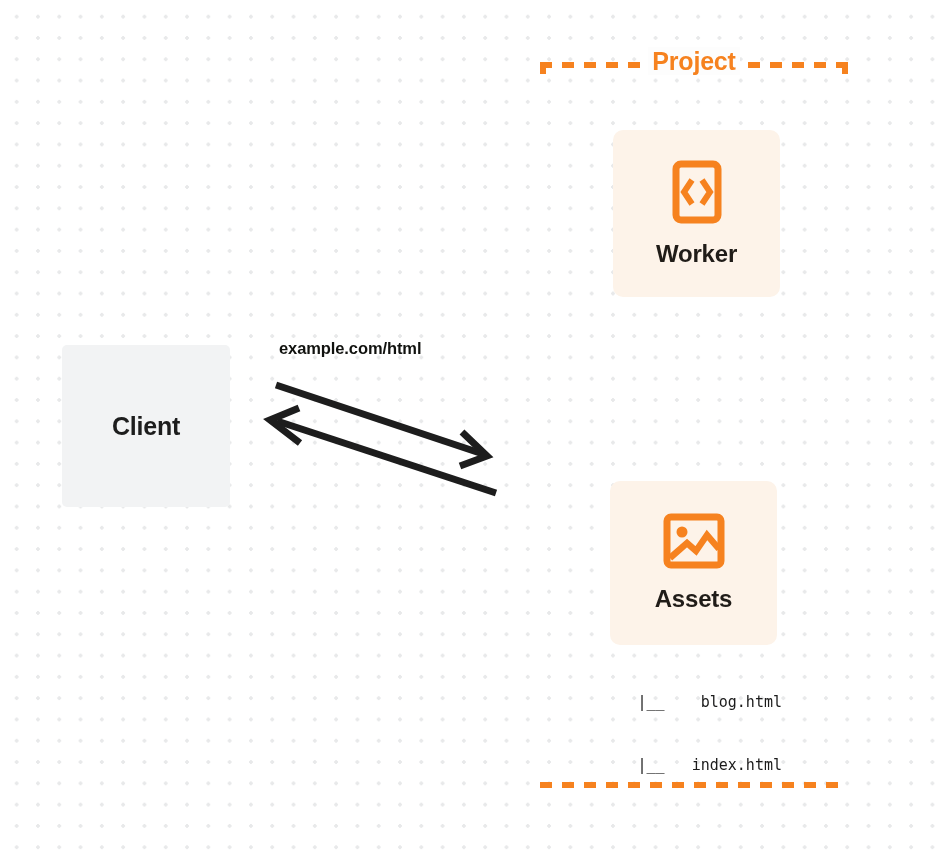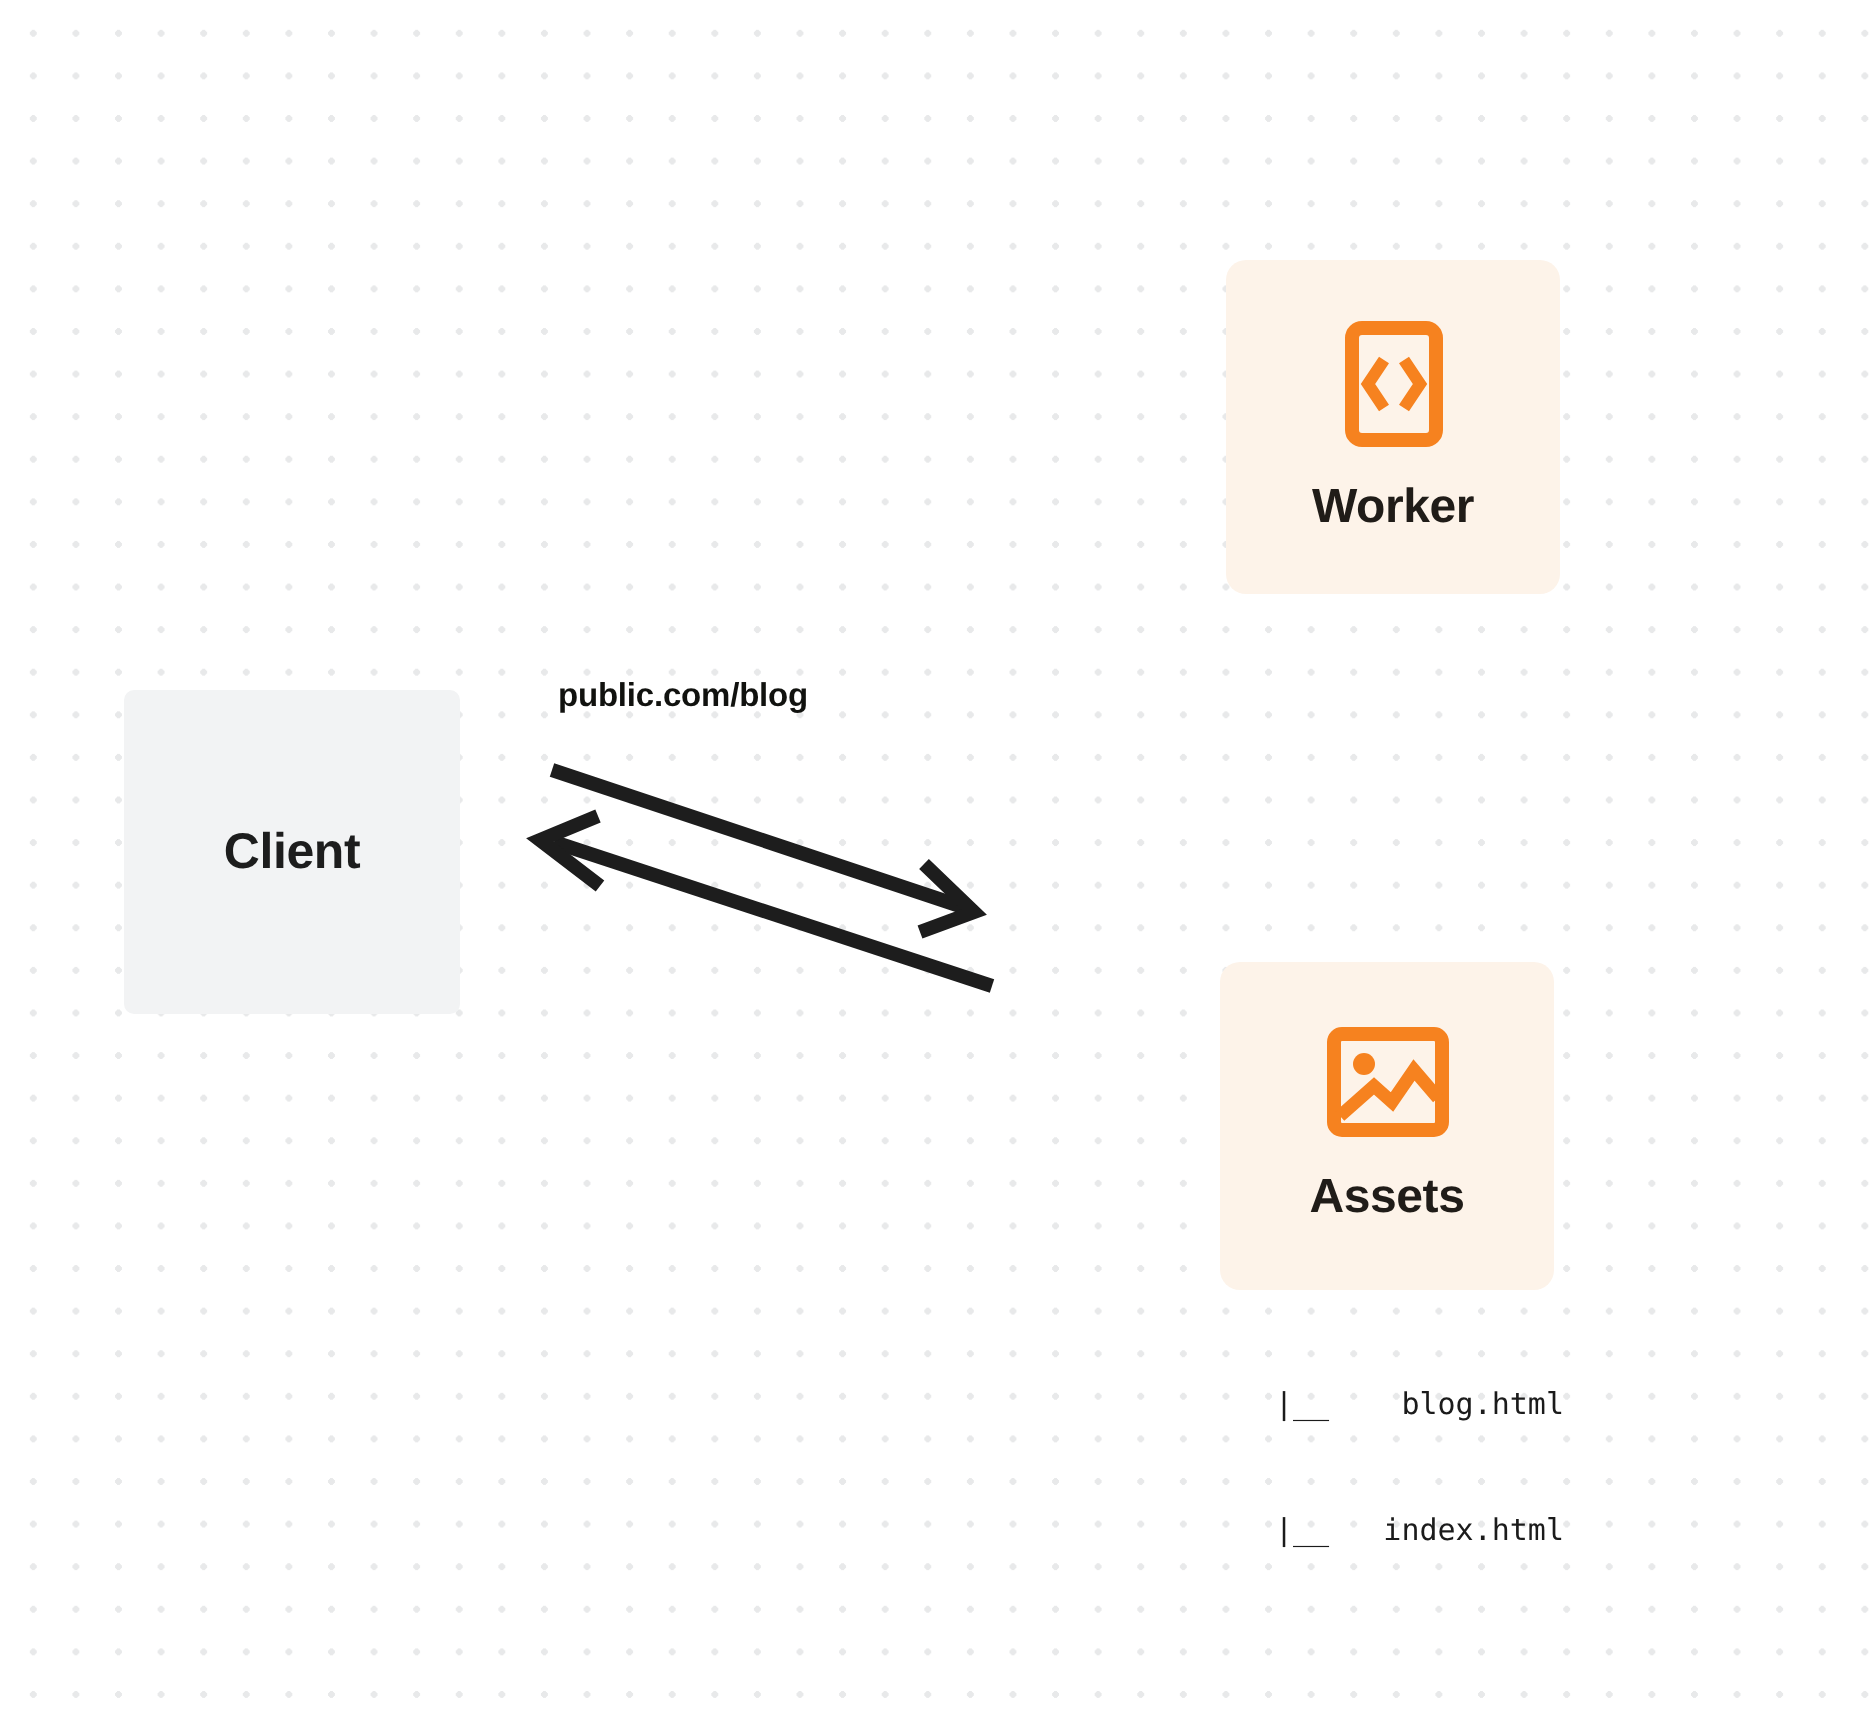--- a/index.html
+++ b/index.html
@@ -165,33 +165,41 @@
 </style>
 </head>
 <body>
 
 <div class="stage">
 
   <div class="client-box">
     <div class="client-label">Client</div>
   </div>
 
-  <div class="edge-label">public.com/blog</div>
+  <div class="edge-label">example.com/html</div>
 
   <svg class="arrows" viewBox="0 0 938 860" width="938" height="860">
     <g stroke="#1d1d1d" stroke-width="7" fill="none" stroke-linecap="butt" stroke-linejoin="miter">
 
       <line x1="276" y1="385" x2="483" y2="454"></line>
       <polyline points="462,432 487,456 460,466"></polyline>
 
       <line x1="496" y1="493" x2="277" y2="421"></line>
       <polyline points="300,443 270,420 299,408"></polyline>
     </g>
   </svg>
 
+  <div class="project-box">
+    <div class="proj-edge proj-top-left proj-top"></div>
+    <div class="proj-edge proj-top-right proj-top"></div>
+    <div class="proj-edge proj-bottom"></div>
+    <div class="proj-edge proj-left"></div>
+    <div class="proj-edge proj-right"></div>
+    <div class="project-title"><span>Project</span></div>
+  </div>
 
   <div class="card card-assets">
     <svg class="card-icon" width="62" height="56" viewBox="0 0 62 56">
       <rect x="4" y="4" width="54" height="48" rx="4" ry="4" fill="none" stroke="#f6821f" stroke-width="7"></rect>
       <circle cx="19" cy="19" r="5.5" fill="#f6821f"></circle>
       <polyline points="7,45 24,30 33,38 44,22 56,36" fill="none" stroke="#f6821f" stroke-width="6.5" stroke-linecap="butt" stroke-linejoin="miter"></polyline>
     </svg>
     <div class="card-label">Assets</div>
   </div>
 

